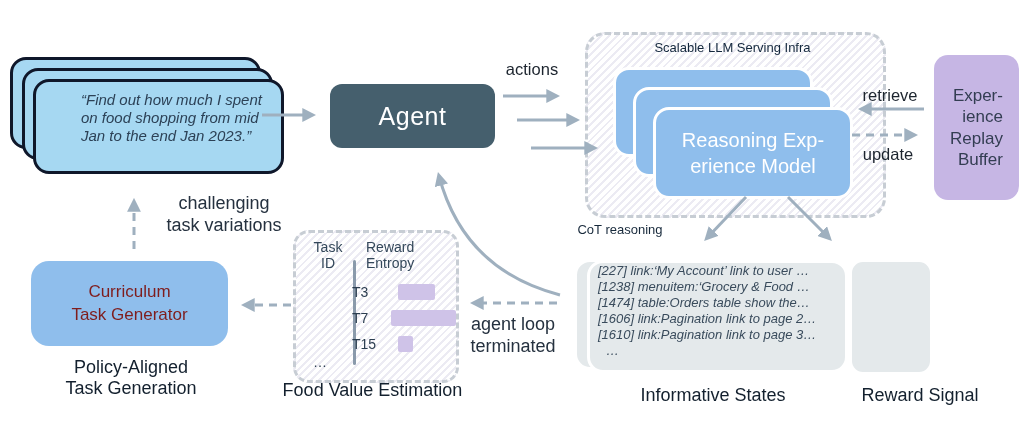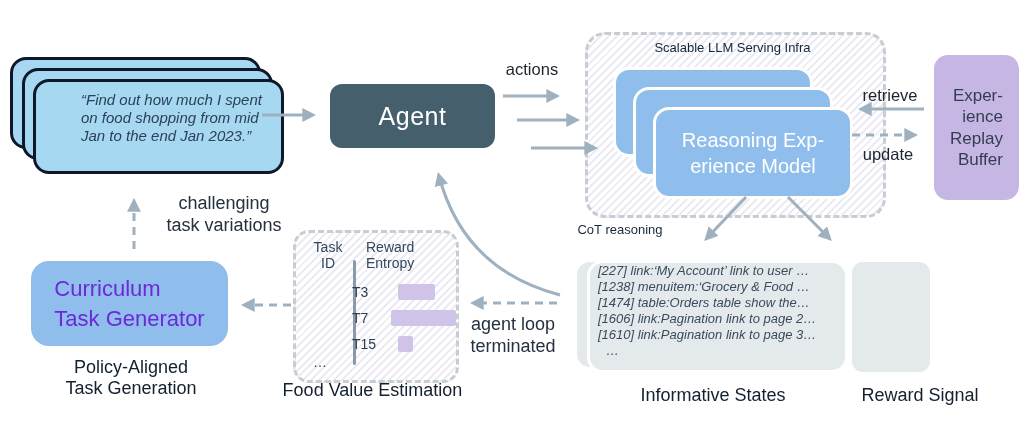--- a/index.html
+++ b/index.html
@@ -55,23 +55,23 @@
   .buffer-box {
     position:absolute; left:934px; top:55px; width:85px; height:145px;
     border-radius:14px; background:var(--buffer-purple);
     display:flex; align-items:center; justify-content:center;
     font-size:17px; line-height:1.26; color:#333d52; font-weight:500; text-align:right;
   }
 
   
   .curriculum-box {
     position:absolute; left:31px; top:261px; width:197px; height:85px;
-    border-radius:18px; background:var(--blue-box); color:#6d28d9;
-    display:flex; align-items:center; justify-content:center;
-    font-size:22px; font-weight:500; line-height:1.35; text-align:left;
+    border-radius:18px; background:var(--blue-box); color:#7f1d1d;
+    display:flex; align-items:center; justify-content:center;
+    font-size:17px; font-weight:500; line-height:1.35; text-align:center;
   }
 
   
   .tv-box { left:293px; top:230px; width:160px; height:147px; border-radius:16px; }
   .tv-h { position:absolute; font-size:14px; font-weight:500; line-height:1.15; color:#33475a; }
   .tv-axis { position:absolute; left:57px; top:27px; width:3px; height:105px; background:#8a9aab; border-radius:2px; }
   .tv-rows { position:absolute; left:0; top:46px; width:100%; }
   .tv-row { display:flex; align-items:center; height:26px; }
   .tv-rowlabel { width:46px; padding-left:14px; font-size:14px; color:#2c3e50;margin-left:42px; }
   .tv-bar { height:16px; background:var(--bar-purple); border-radius:2px; }

